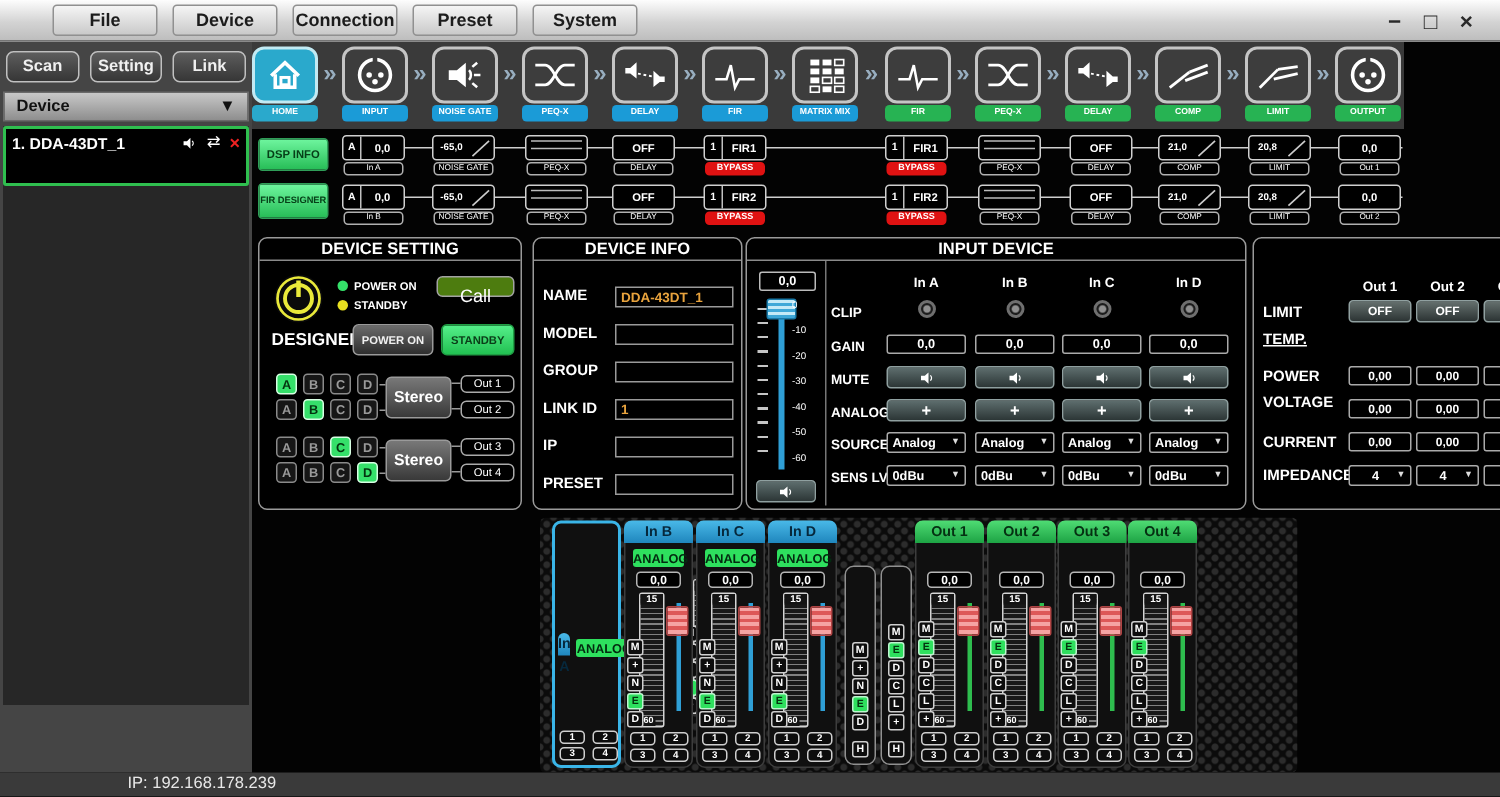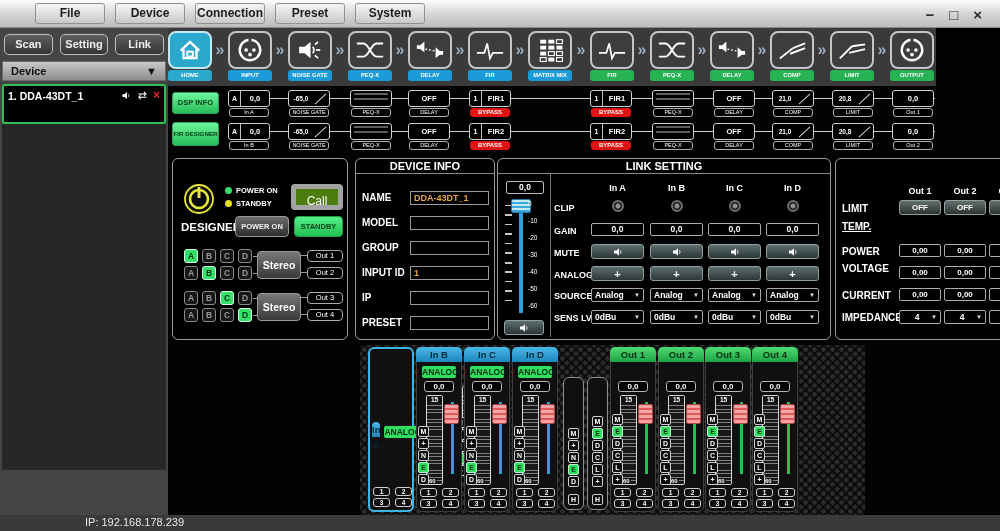--- a/index.html
+++ b/index.html
@@ -59,21 +59,21 @@
 
 
 .panel{position:absolute;top:130px;height:182px;background:#000;border:1px solid #9a9a9a;border-radius:6px}
 .ptitle{height:15px;border-bottom:1px solid #8a8a8a;color:#fff;font-size:11px;font-weight:bold;text-align:center;line-height:14px}
 
 #p-devset{left:4px;width:176px}
 .pwr-btn{position:absolute;left:10px;top:24px;width:32px;height:32px;background:#0a0a0a;border-radius:50%}
 .pwr-btn svg{width:32px;height:32px;display:block}
 .ind{position:absolute;left:52px;display:flex;align-items:center;gap:4px;color:#fff;font-size:7.5px;font-weight:bold}
 .ind .dot{width:7px;height:7px;border-radius:50%}
-.call{position:absolute;left:118px;top:25px;width:52px;height:26px;background:#4d7c0f;border:5px solid #a3a3a3;border-radius:4px;color:#fff;font-size:12px;text-align:center;line-height:24px}
+.call{position:absolute;left:118px;top:25px;width:52px;height:14px;background:#4d7c0f;border:1px solid #a3a3a3;border-radius:4px;color:#fff;font-size:12px;text-align:center;line-height:24px}
 .initial{position:absolute;left:8px;top:62px;color:#fff;font-size:11.5px;font-weight:bold}
 .btn-gray{background:linear-gradient(#6c6c6c,#2e2e2e);border:1px solid #9a9a9a;border-radius:4px;color:#f0f0f0}
 .po{position:absolute;left:62px;top:57px;width:54px;height:21px;font-size:7.5px;font-weight:bold;text-align:center;line-height:19px}
 .btn-green{background:linear-gradient(#55ef8a,#22c152);border:1px solid #1f9e44;border-radius:4px;color:#0a3d18}
 .sbtn-standby{position:absolute;left:121px;top:57px;width:49px;height:21px;font-size:7.5px;font-weight:bold;text-align:center;line-height:19px}
 .mcell{position:absolute;width:14px;height:14px;background:#161616;border:1px solid #8a8a8a;border-radius:3px;color:#9a9a9a;font-size:8.5px;font-weight:bold;text-align:center;line-height:12px}
 .mcell.on{background:#35e06a;border-color:#d7ffe3;color:#04330f}
 .stereo{position:absolute;left:84px;width:44px;height:28px;background:linear-gradient(#787878,#393939);border:1px solid #9a9a9a;border-radius:4px;color:#fff;font-size:10.5px;font-weight:bold;text-align:center;line-height:26px}
 .mout{position:absolute;left:134px;width:36px;height:12px;background:#000;border:1px solid #aaa;border-radius:4px;color:#fff;font-size:7.5px;line-height:10px;text-align:center}
 .mline{position:absolute;height:1px;background:#999}
@@ -516,20 +516,21 @@
         </div>
         <div class="cblock" style="left: 724px; top: 95px;">
           <div class="cbox">
             <div class="cval">0,0</div>
           </div>
           <div class="clabel">Out 2</div>
         </div>
       </div>
 
     <div class="panel" id="p-devset">
+      <div class="ptitle">DEVICE SETTING</div>
       <div class="pwr-btn">
         <svg viewBox="0 0 32 32">
             <circle cx="16" cy="16" r="14" fill="none" stroke="#e9e93a" stroke-width="1.8"></circle>
             <circle cx="16" cy="16" r="9" fill="none" stroke="#e9e93a" stroke-width="2.6"></circle>
             <line x1="16" y1="4" x2="16" y2="15" stroke="#e9e93a" stroke-width="3"></line>
           </svg>
       </div>
       <div class="ind" style="top:27px">
         <span class="dot" style="background:#35e06a"></span>
         <span>POWER ON</span>
@@ -578,31 +579,31 @@
 
     <div class="panel" id="p-devinfo">
       <div class="ptitle">DEVICE INFO</div>
       <div id="devinfo-fields">
           <div class="flabel" style="top: 33px; text-align: center;">NAME</div>
           <div class="fbox" style="top: 32px;">DDA-43DT_1</div>
           <div class="flabel" style="top: 58px;">MODEL</div>
           <div class="fbox" style="top: 57px;"></div>
           <div class="flabel" style="top: 83px;">GROUP</div>
           <div class="fbox" style="top: 82px;"></div>
-          <div class="flabel" style="top: 108px;">INPUT ID</div>
+          <div class="flabel" style="top: 108px;">LINK ID</div>
           <div class="fbox" style="top: 107px;">1</div>
           <div class="flabel" style="top: 133px;">IP</div>
           <div class="fbox" style="top: 132px;"></div>
           <div class="flabel" style="top: 158px;">PRESET</div>
           <div class="fbox" style="top: 157px;"></div>
         </div>
     </div>
 
     <div class="panel" id="p-input">
-      <div class="ptitle">LINK SETTING</div>
+      <div class="ptitle">INPUT DEVICE</div>
       <div class="divider"></div>
       <div class="mf-value">0,0</div>
       <div class="mf-dashes"></div>
       <div class="mf-track"></div>
       <div class="mf-handle"></div>
       <div id="mf-ticklabels">
           <div class="mf-tick" style="top: 41px;">0</div>
           <div class="mf-tick" style="top: 58px;">-10</div>
           <div class="mf-tick" style="top: 75px;">-20</div>
           <div class="mf-tick" style="top: 92px;">-30</div>

